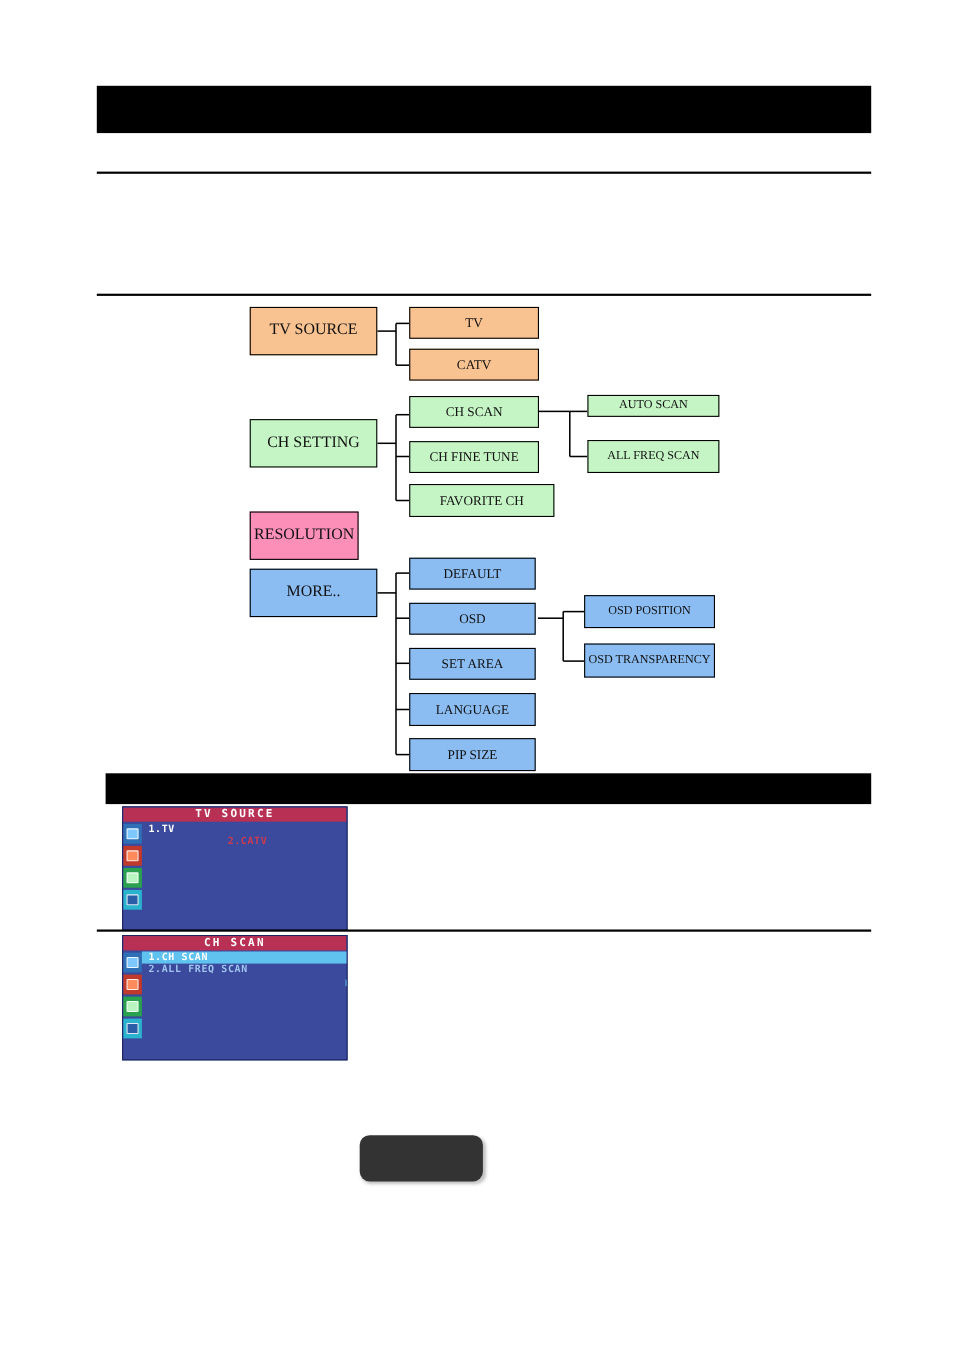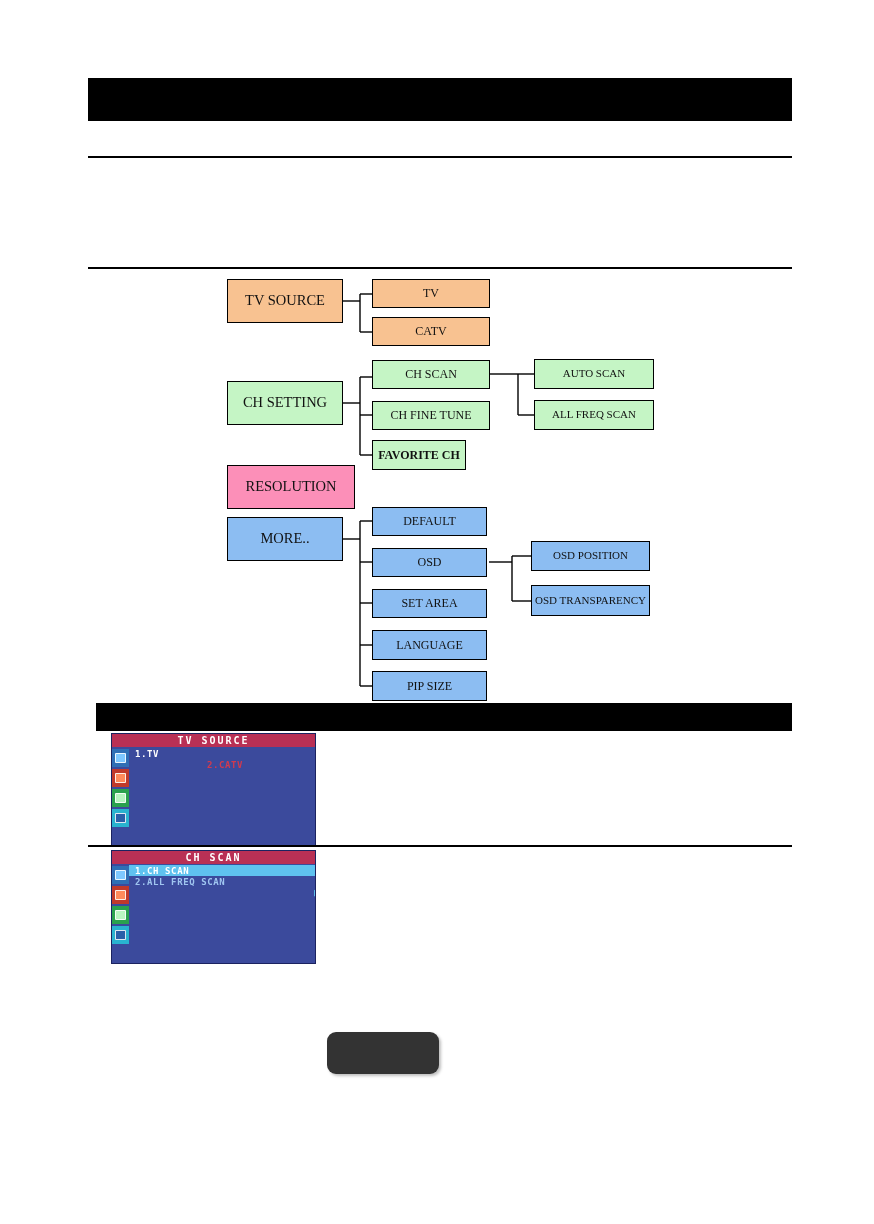--- a/index.html
+++ b/index.html
@@ -205,45 +205,45 @@
     <line x1="512" y1="556" x2="531" y2="556"></line>
     <line x1="512" y1="601" x2="531" y2="601"></line>
   </svg>
 
   <div class="node lvl1 c-orange" style="left:227px;top:279px;width:116px;height:44px;">
     <span>TV SOURCE</span>
   </div>
   <div class="node lvl1 c-green" style="left:227px;top:381px;width:116px;height:44px;">
     <span>CH SETTING</span>
   </div>
-  <div class="node lvl1 c-pink" style="left:227px;top:465px;width:128px;height:44px;">
+  <div class="node lvl1 c-pink" style="left:227px;top:465px;width:99px;height:44px;">
     <span>RESOLUTION</span>
   </div>
   <div class="node lvl1 c-blue" style="left:227px;top:517px;width:116px;height:44px;">
     <span>MORE..</span>
   </div>
 
   <div class="node lvl2 c-orange" style="left:372px;top:279px;width:118px;height:29px;">
     <span>TV</span>
   </div>
   <div class="node lvl2 c-orange" style="left:372px;top:317px;width:118px;height:29px;">
     <span>CATV</span>
   </div>
 
   <div class="node lvl2 c-green" style="left:372px;top:360px;width:118px;height:29px;">
     <span>CH SCAN</span>
   </div>
   <div class="node lvl2 c-green" style="left:372px;top:401px;width:118px;height:29px;">
     <span>CH FINE TUNE</span>
   </div>
-  <div class="node lvl2 c-green" style="left:372px;top:440px;width:94px;height:30px;font-weight:bold;">
+  <div class="node lvl2 c-green" style="left:372px;top:440px;width:132px;height:30px;">
     <span>FAVORITE CH</span>
   </div>
 
-  <div class="node lvl3 c-green" style="left:534px;top:359px;width:120px;height:30px;justify-content:center;">
+  <div class="node lvl3 c-green" style="left:534px;top:359px;width:120px;height:20px;justify-content:center;">
     <span>AUTO SCAN</span>
   </div>
   <div class="node lvl3 c-green" style="left:534px;top:400px;width:120px;height:30px;">
     <span>ALL FREQ SCAN</span>
   </div>
 
   <div class="node lvl2 c-blue" style="left:372px;top:507px;width:115px;height:29px;">
     <span>DEFAULT</span>
   </div>
   <div class="node lvl2 c-blue" style="left:372px;top:548px;width:115px;height:29px;">

